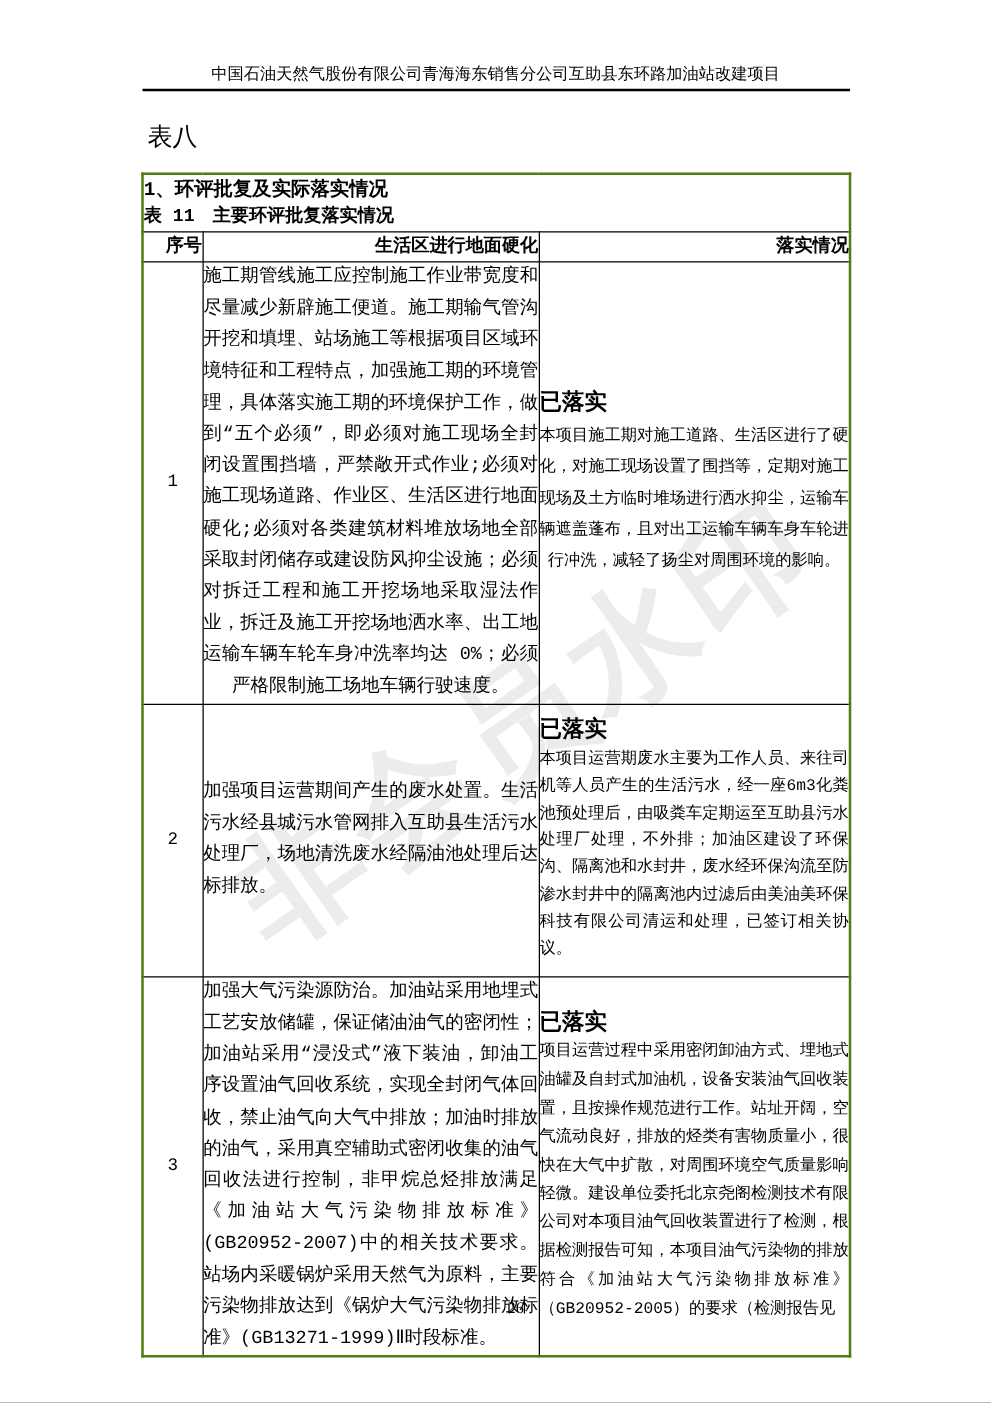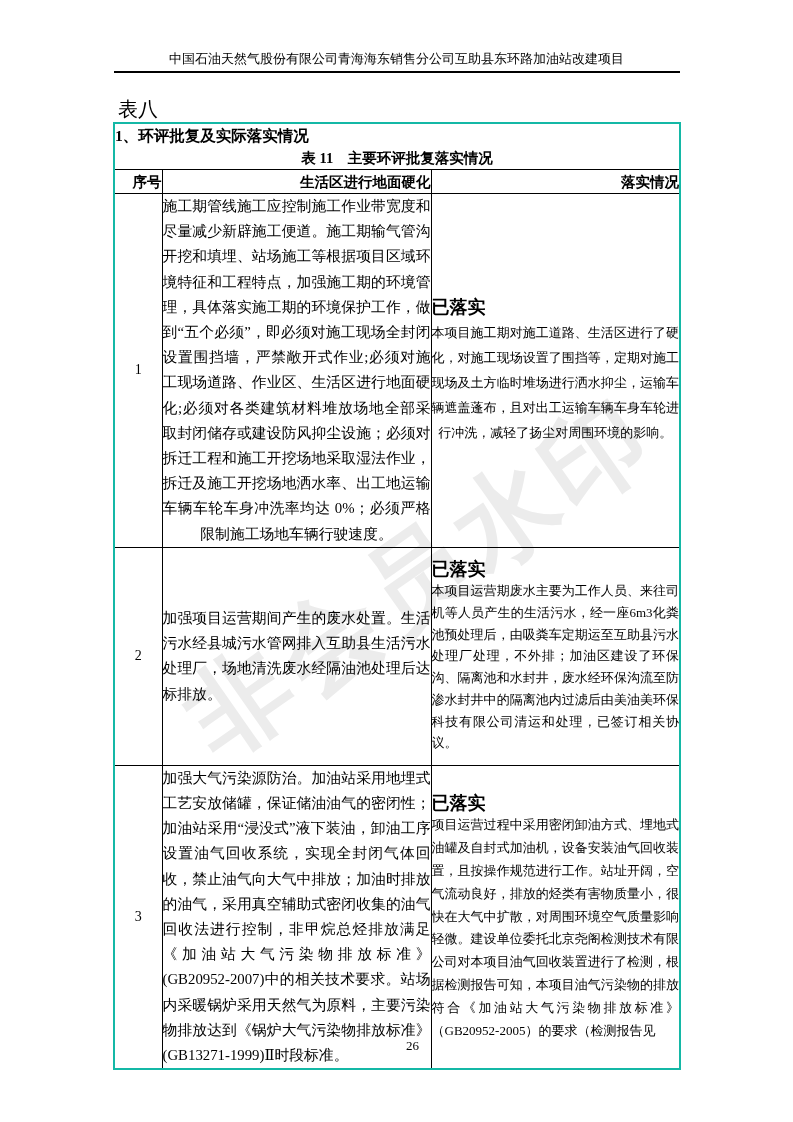--- a/index.html
+++ b/index.html
@@ -48,46 +48,47 @@
   .section-label {
     position: absolute;
     top: 96px;
     left: 118px;
     font-size: 20px;
     font-weight: normal;
     z-index: 2;
   }
   table.approval {
     position: absolute;
-    top: 122px;
+    top: 138px;
     left: 113px;
     width: 566px;
     border-collapse: collapse;
     table-layout: fixed;
-    border: 2px solid #14b8a6;
+    border: 2px solid #4d7c0f;
     z-index: 2;
     background: transparent;
+    font-family: Liberation Mono, monospace;
   }
   table.approval td {
     border: 1px solid #000;
     padding: 0;
     vertical-align: middle;
     overflow: hidden;
   }
   td.title-cell { padding: 3px 6px 2px 6px; }
   .tbl-title {
     font-size: 15.5px;
     font-weight: bold;
     text-align: left;
     line-height: 24px;
   }
   .tbl-subtitle {
     font-size: 14.5px;
     font-weight: bold;
-    text-align: center;
+    text-align: left;
     line-height: 21px;
   }
   tr.head-row td {
     height: 24px;
     text-align: right;
     font-weight: bold;
     font-size: 14.5px;
     line-height: 22px;
   }
   tr.row-1 { height: 328px; }

